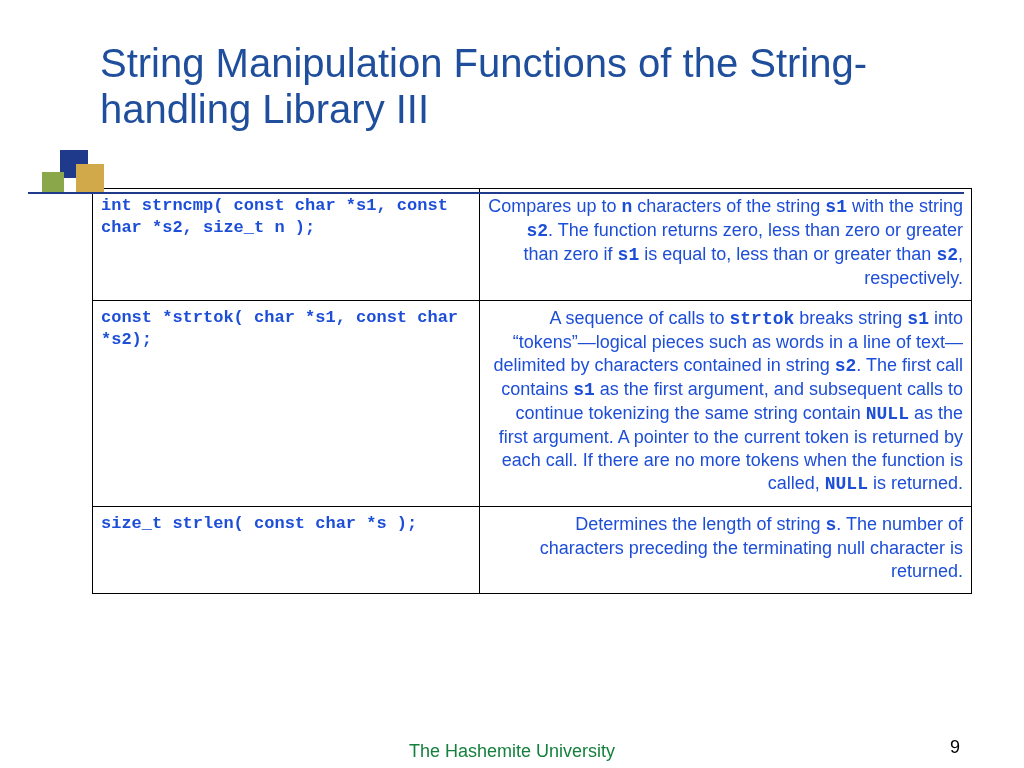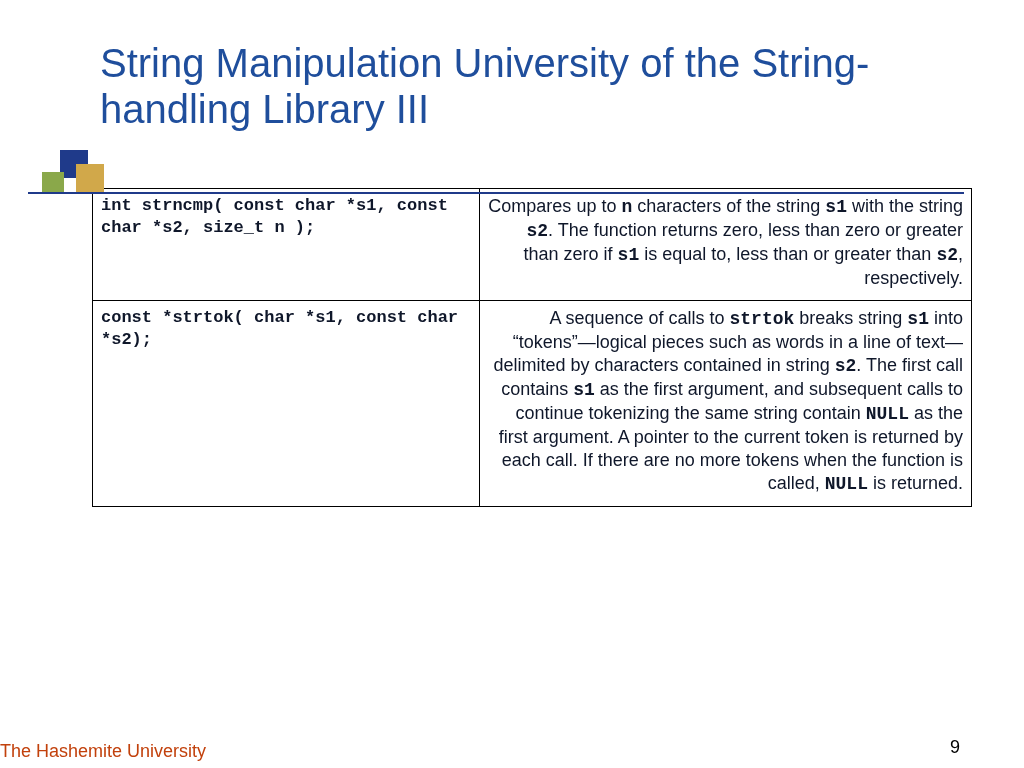--- a/index.html
+++ b/index.html
@@ -56,73 +56,78 @@
     width: 880px;
     margin-top: 8px;
     margin-left: -8px;
   }
   td {
     border: 1.5px solid #000;
     vertical-align: top;
     padding: 6px 8px 10px 8px;
     font-size: 18px;
     line-height: 1.28;
-    color: #0f172a;
+    color: #1d4ed8;
   }
   td.sig {
     width: 44%;
     font-family: "Courier New", monospace;
     font-weight: bold;
     font-size: 17px;
   }
   td.desc {
     width: 56%;
     font-family: Arial, sans-serif;
     text-align: right;
   }
   td.desc .mono {
     font-family: "Courier New", monospace;
     font-weight: bold;
   }
   .footer {
     position: absolute;
     bottom: 6px;
     left: 0; right: 0;
+    text-align: center;
     font-size: 18px;
-    color: #c2410c;
+    color: #15803d;
   }
   .pagenum {
     position: absolute;
     bottom: 10px;
     right: 64px;
     font-size: 18px;
     color: #000;
   }
 </style>
 </head>
 <body>
 
 <div class="slide">
-  <h1>String Manipulation University of the String-handling Library III</h1>
+  <h1>String Manipulation Functions of the String-handling Library III</h1>
 
   <div class="deco">
     <div class="sq1"></div>
     <div class="sq2"></div>
     <div class="sq3"></div>
   </div>
   <div class="underline"></div>
 
   <table>
     <tbody>
         <tr>
       <td class="sig">int strncmp( const char *s1, const char *s2, size_t n );</td>
       <td class="desc"> Compares up to <span class="mono">n</span> characters of the string <span class="mono">s1</span> with the string <span class="mono">s2</span>. The function returns zero, less than zero or greater than zero if <span class="mono">s1</span> is equal to, less than or greater than <span class="mono">s2</span>, respectively.</td>
     </tr>
     <tr>
       <td class="sig">const *strtok( char *s1, const char *s2);</td>
       <td class="desc"> A sequence of calls to <span class="mono">strtok</span> breaks string <span class="mono">s1</span> into “tokens”—logical pieces such as words in a line of text—delimited by characters contained in string <span class="mono">s2</span>. The first call contains <span class="mono">s1</span> as the first argument, and subsequent calls to continue tokenizing the same string contain <span class="mono">NULL</span> as the first argument. A pointer to the current token is returned by each call. If there are no more tokens when the function is called, <span class="mono">NULL</span> is returned.</td>
     </tr>
+    <tr>
+      <td class="sig">size_t strlen( const char *s );</td>
+      <td class="desc"> Determines the length of string <span class="mono">s</span>. The number of characters preceding the terminating null character is returned.</td>
+    </tr>
   </tbody>
     </table>
 </div>
 
 <div class="footer">The Hashemite University</div>
 <div class="pagenum">9</div>
 
 </body></html>

